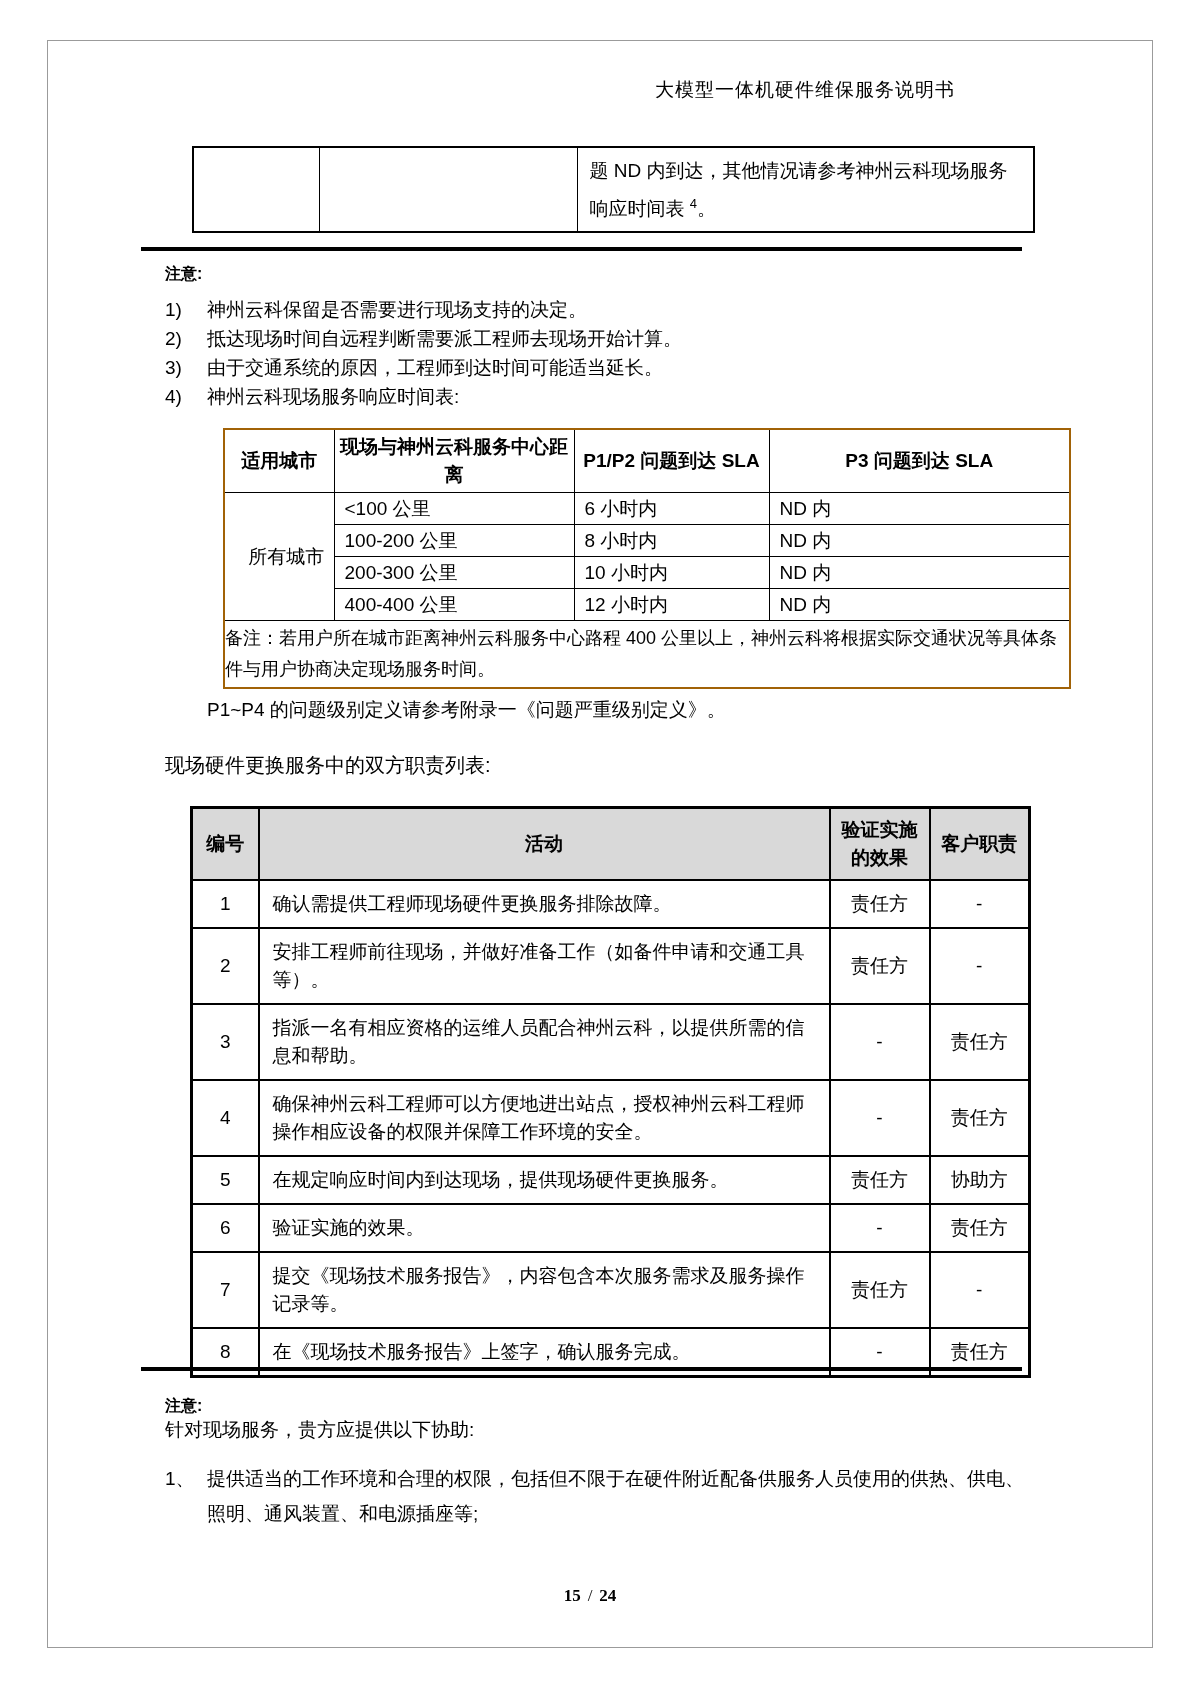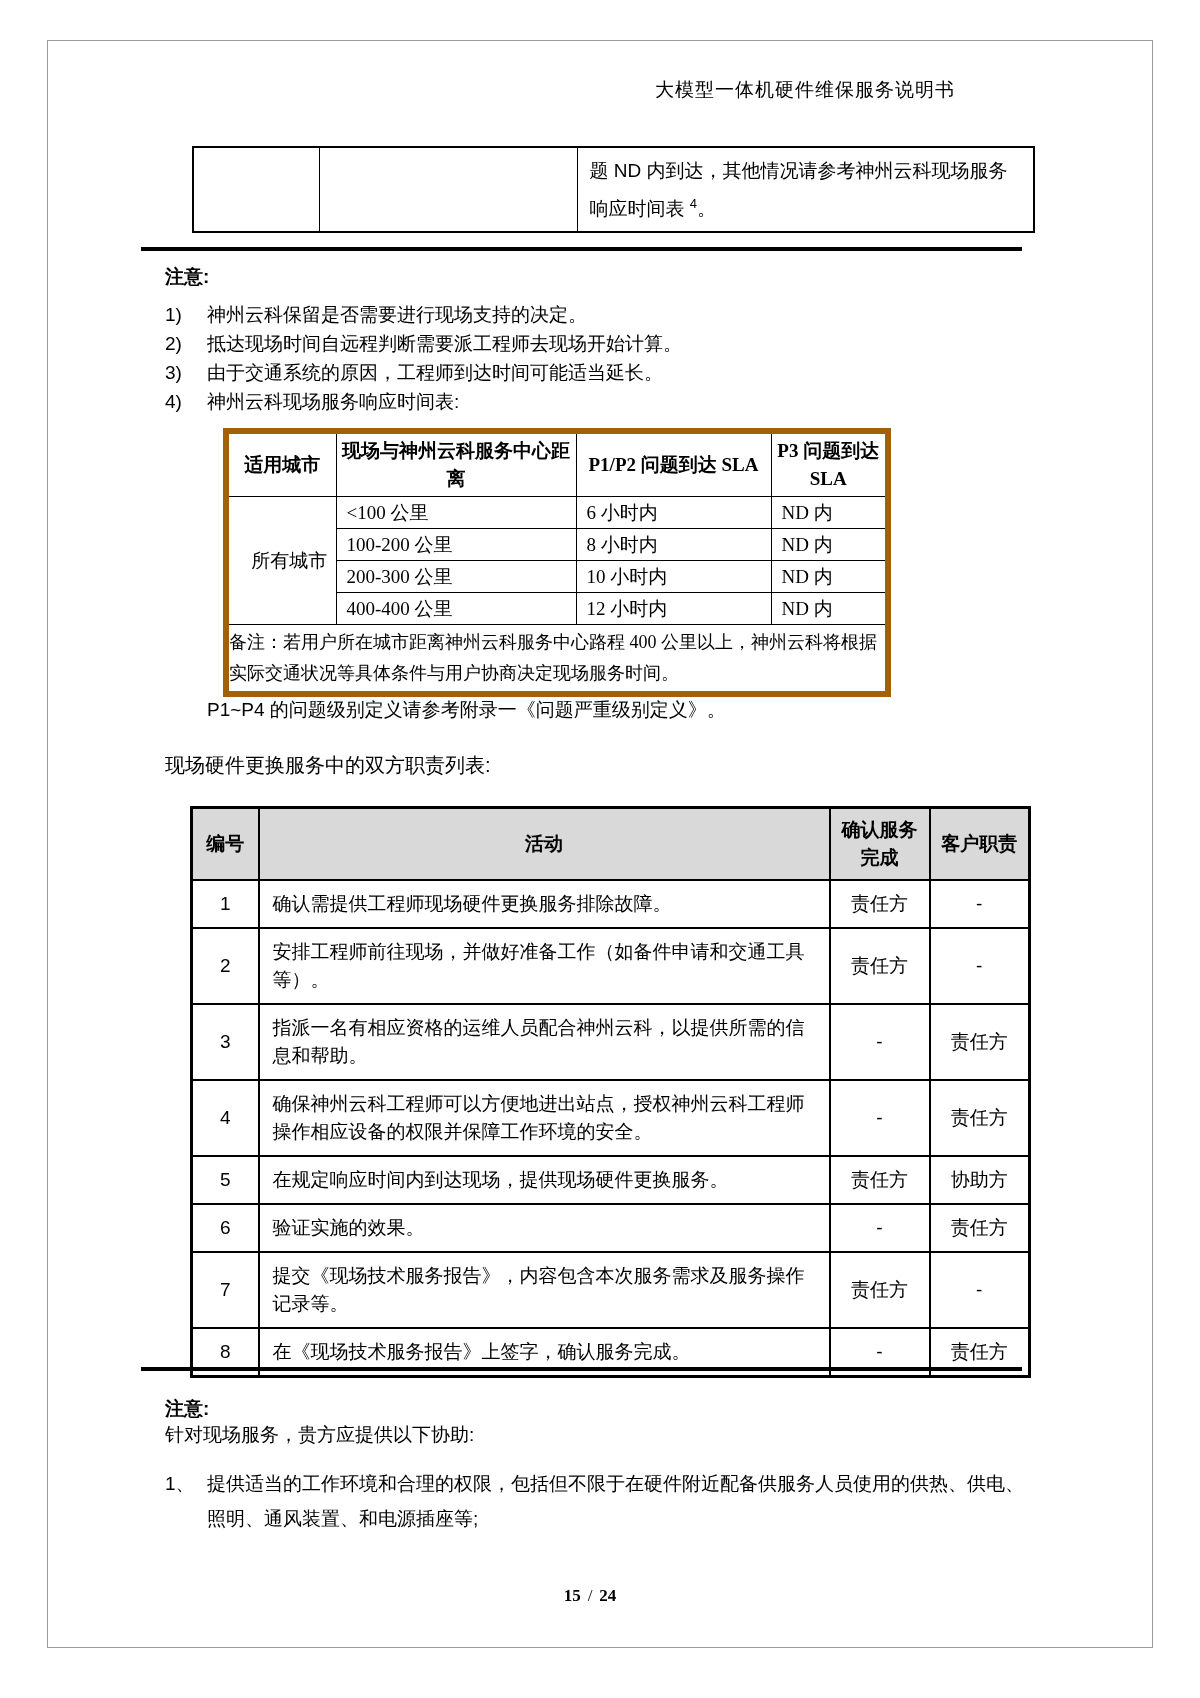--- a/index.html
+++ b/index.html
@@ -14,28 +14,28 @@
   
   .carryover{position:absolute;left:192px;top:146px;width:843px;border-collapse:collapse;table-layout:fixed;}
   .carryover td{border:1px solid #000;vertical-align:top;font-size:19px;line-height:33px;padding:5px 10px;}
   .carryover{border:2px solid #000;}
   .carryover td.c3{padding:6px 12px;}
 
   .rule{position:absolute;left:141px;width:881px;height:4px;background:#000;}
   .rule-top{top:247px;}
   .rule-bottom{top:1367px;}
 
-  .note-label{font-weight:bold;font-size:19px;}
+  .note-label{font-weight:bold;font-size:16px;}
   .notes-top{position:absolute;left:165px;top:264px;width:870px;}
   .olist{margin-top:14px;}
   .olist .li{position:relative;padding-left:42px;font-size:19px;line-height:22px;margin-bottom:7px;}
   .olist .num{position:absolute;left:0;top:0;}
 
   
-  .sla{position:absolute;left:223px;top:428px;width:668px;border-collapse:collapse;table-layout:fixed;border:6px solid #a16207;font-family:Liberation Serif, serif;}
+  .sla{position:absolute;left:223px;top:428px;width:848px;border-collapse:collapse;table-layout:fixed;border:2px solid #a16207;}
   .sla th,.sla td{border:1px solid #000;font-size:19px;padding-left:15px;}
   .sla th{font-weight:bold;text-align:center;line-height:28px;padding:3px 4px;}
   .sla td.data{line-height:25px;padding:3px 4px 3px 10px;text-align:left;}
   .sla td.city{text-align:center;}
   .sla td.remark{line-height:31px;padding:2px 0;font-size:18px;text-align:left;}
 
   .p1p4{position:absolute;left:207px;top:697px;font-size:19px;}
   .resp-title{position:absolute;left:165px;top:752px;font-size:20px;}
 
   
@@ -140,21 +140,21 @@
   <colgroup>
       <col style="width:67px">
       <col style="width:571px">
       <col style="width:100px">
       <col>
     </colgroup>
   <tbody>
       <tr>
     <th>编号</th>
     <th>活动</th>
-    <th>确认服务完成</th>
+    <th>验证实施的效果</th>
     <th>客户职责</th>
   </tr>
   <tr>
     <td class="no">1</td>
     <td class="act">确认需提供工程师现场硬件更换服务排除故障。</td>
     <td class="role">责任方</td>
     <td class="role">-</td>
   </tr>
   <tr>
     <td class="no">2</td>

